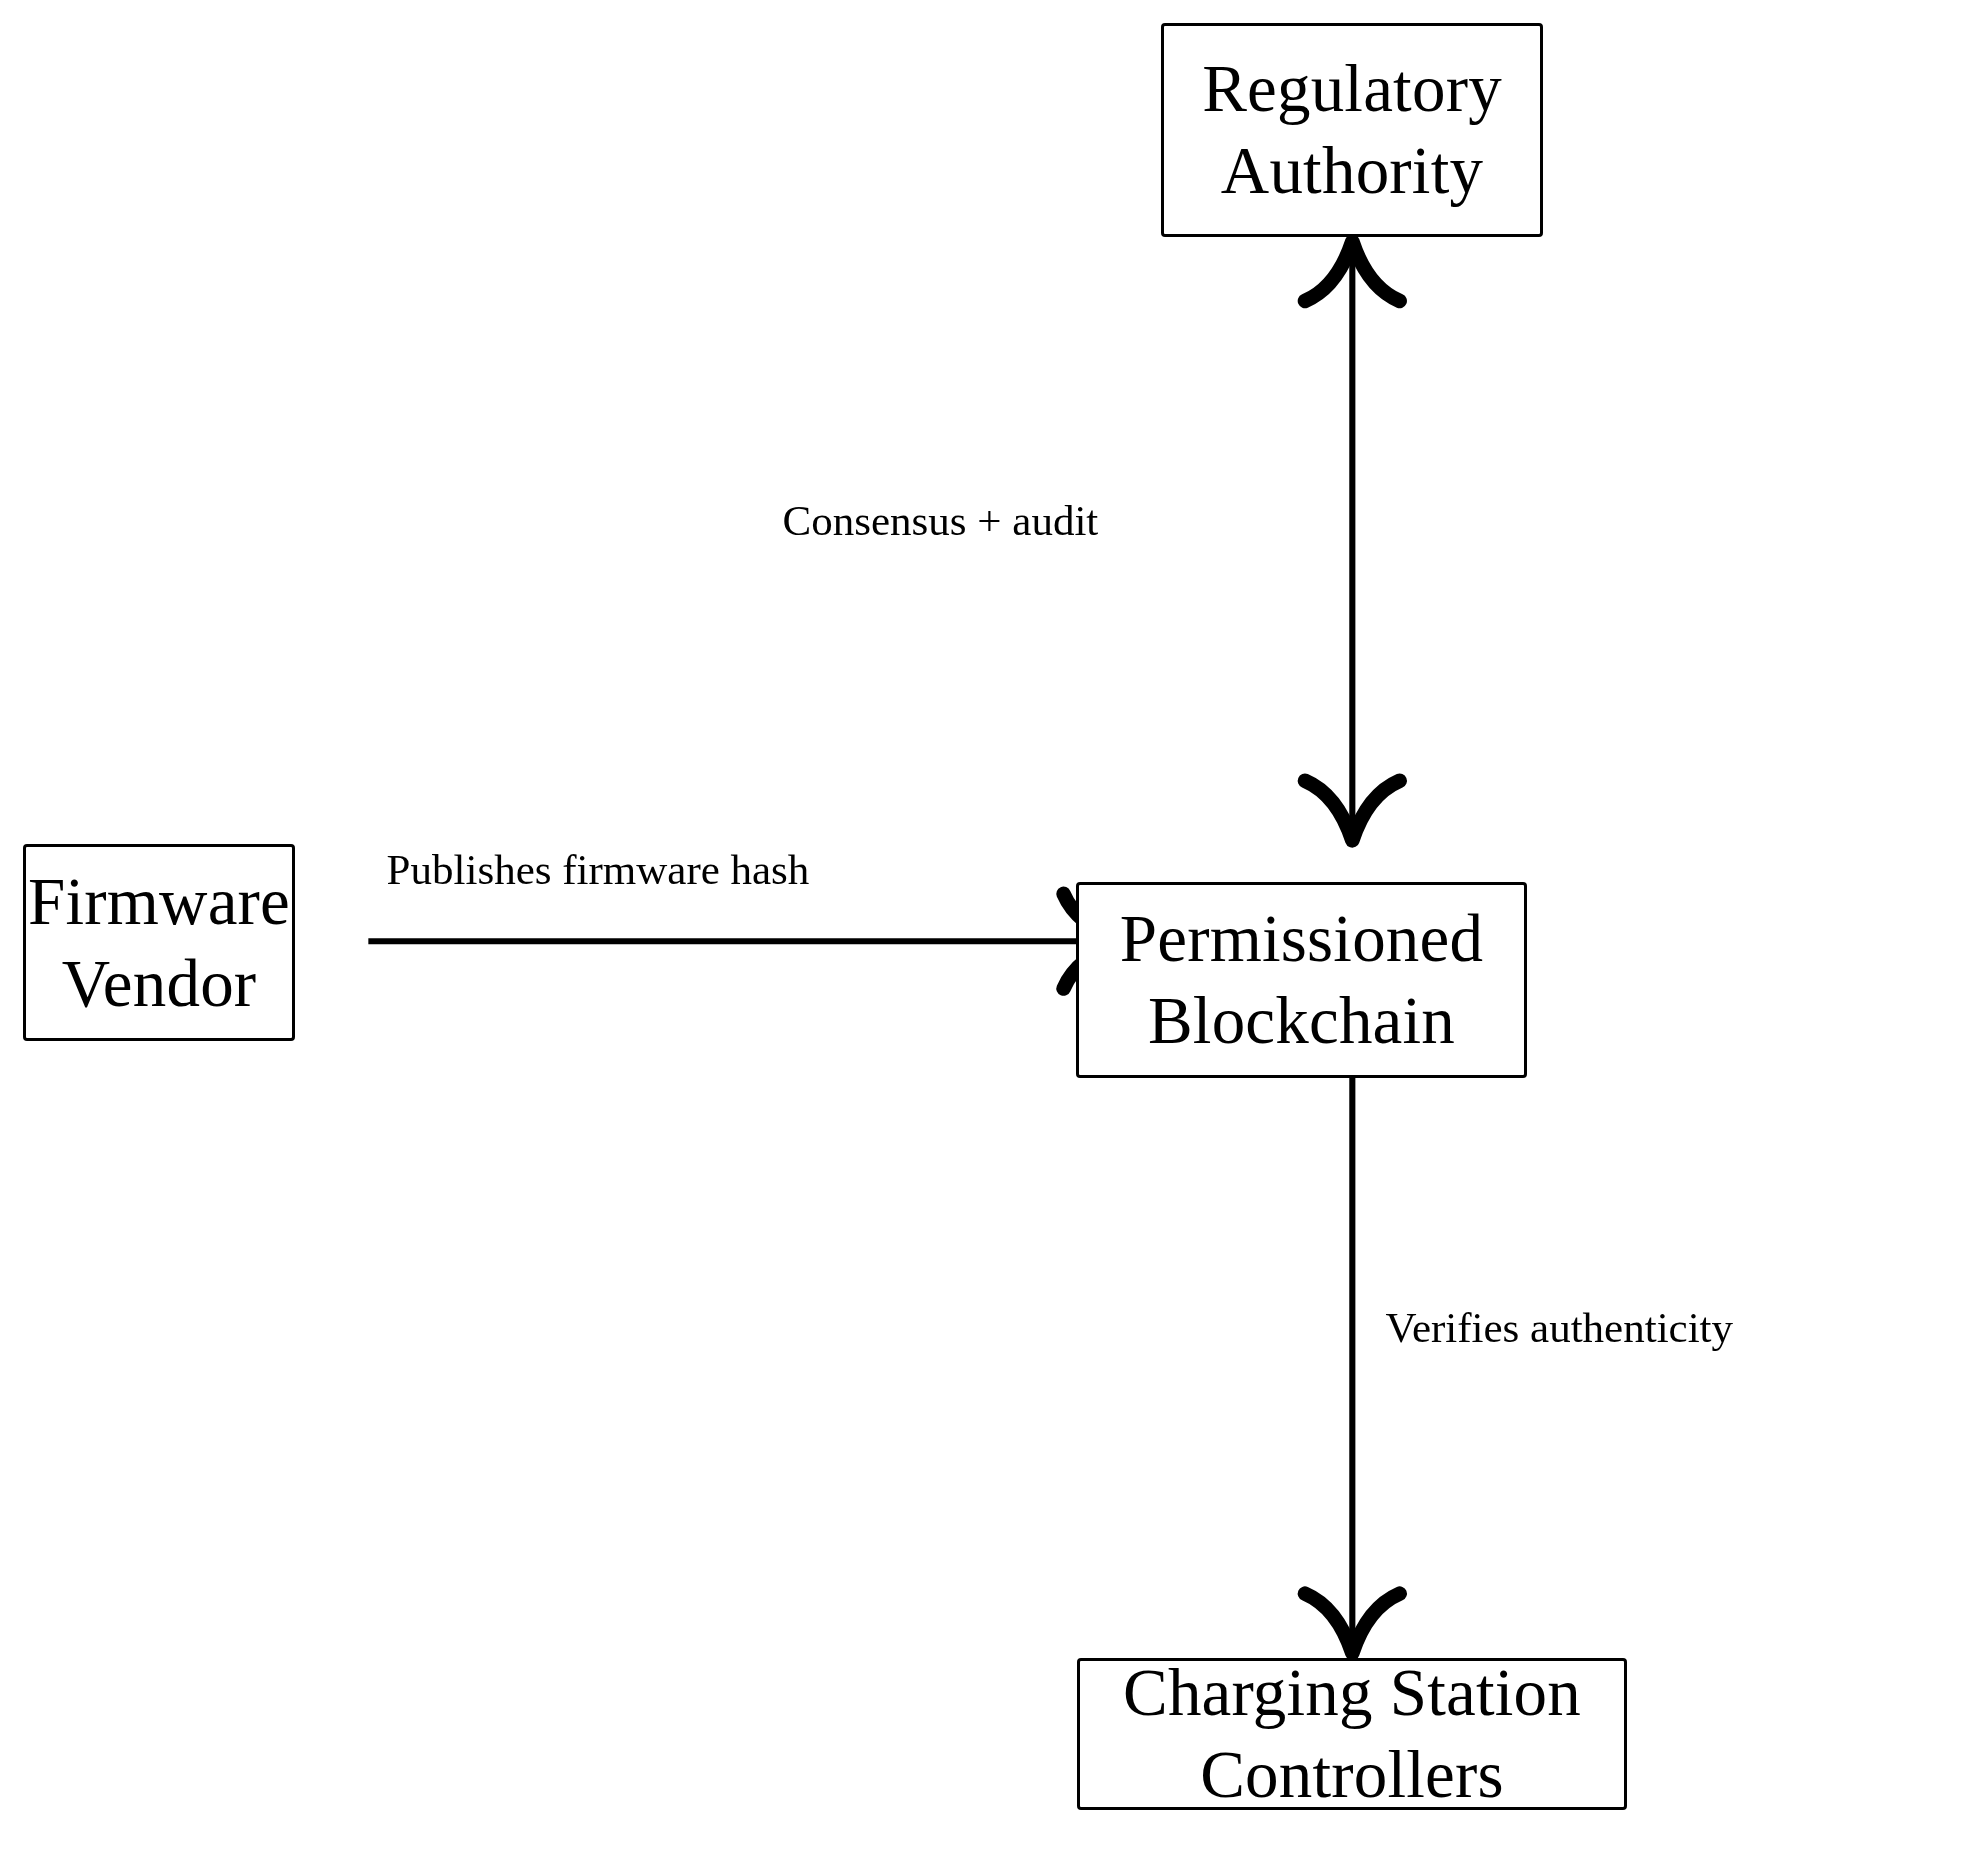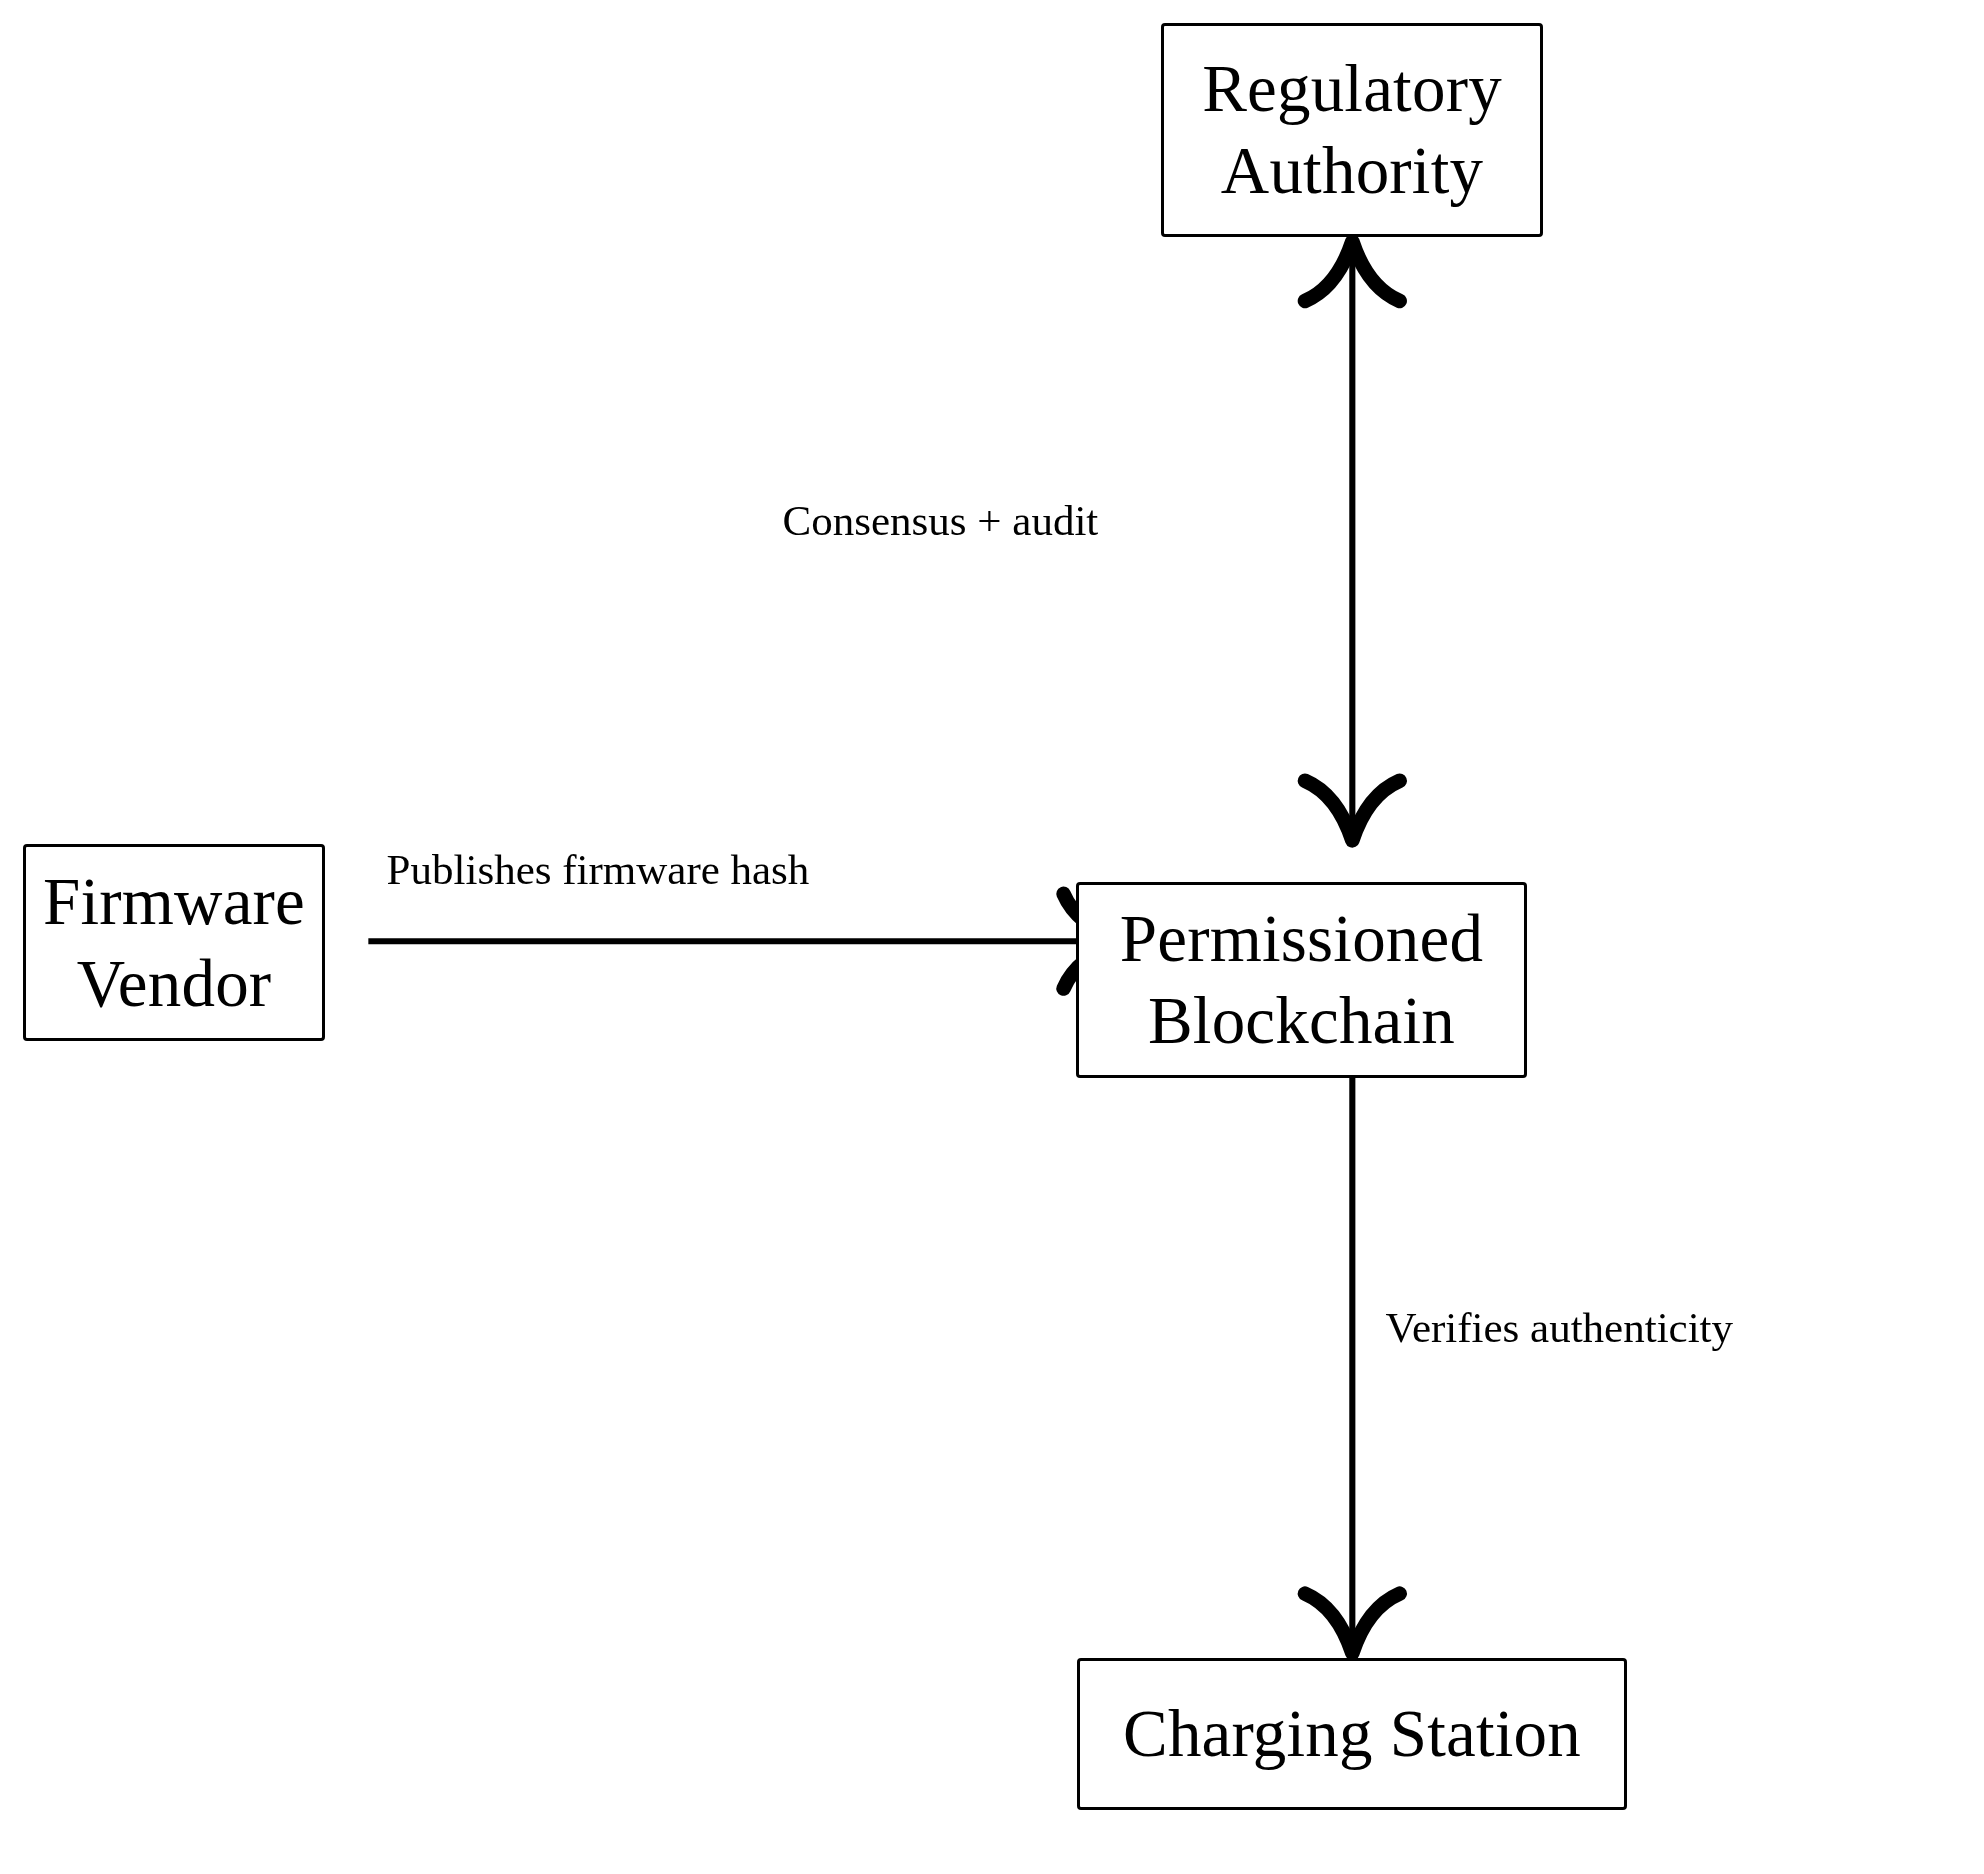--- a/index.html
+++ b/index.html
@@ -54,21 +54,21 @@
     white-space: nowrap;
     background: #ffffff;
     padding: 0 4.6px;
   }
 
   
   #node-regulatory-authority {
     left: 1161px;  top: 23px;   width: 382px; height: 214px;
   }
   #node-firmware-vendor {
-    left: 23px;    top: 844px; width: 302px; height: 197px;
+    left: 23px;    top: 844px; width: 272px; height: 197px;
   }
   #node-permissioned-blockchain {
     left: 1076px;  top: 846px; width: 451px; height: 196px; margin-top: 36px;
   }
   #node-charging-station-controllers {
     left: 1077px;  top: 1658px; width: 550px; height: 152px;
   }
 
   
   #label-consensus-audit        { left: 778px; top: 498px;  }
@@ -119,20 +119,21 @@
     <span class="node-line">Vendor</span>
   </div>
 
   <div class="node-box" id="node-permissioned-blockchain">
     <span class="node-line">Permissioned</span>
     <span class="node-line">Blockchain</span>
   </div>
 
   <div class="node-box" id="node-charging-station-controllers">
     <span class="node-line">Charging Station</span>
+    <span class="node-line">Controllers</span>
   </div>
 
   <div class="edge-label" id="label-consensus-audit">Consensus + audit</div>
 
   <div class="edge-label" id="label-verifies-authenticity">Verifies authenticity</div>
 
   <div class="edge-label" id="label-publishes-firmware-hash">Publishes firmware hash</div>
 
 </div>
 

